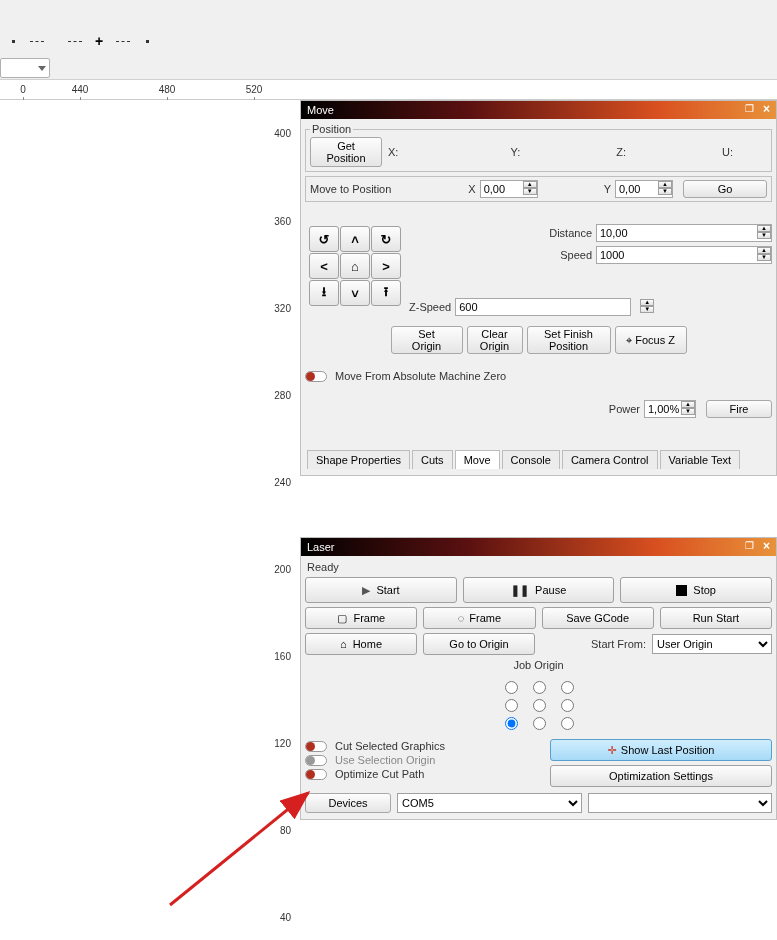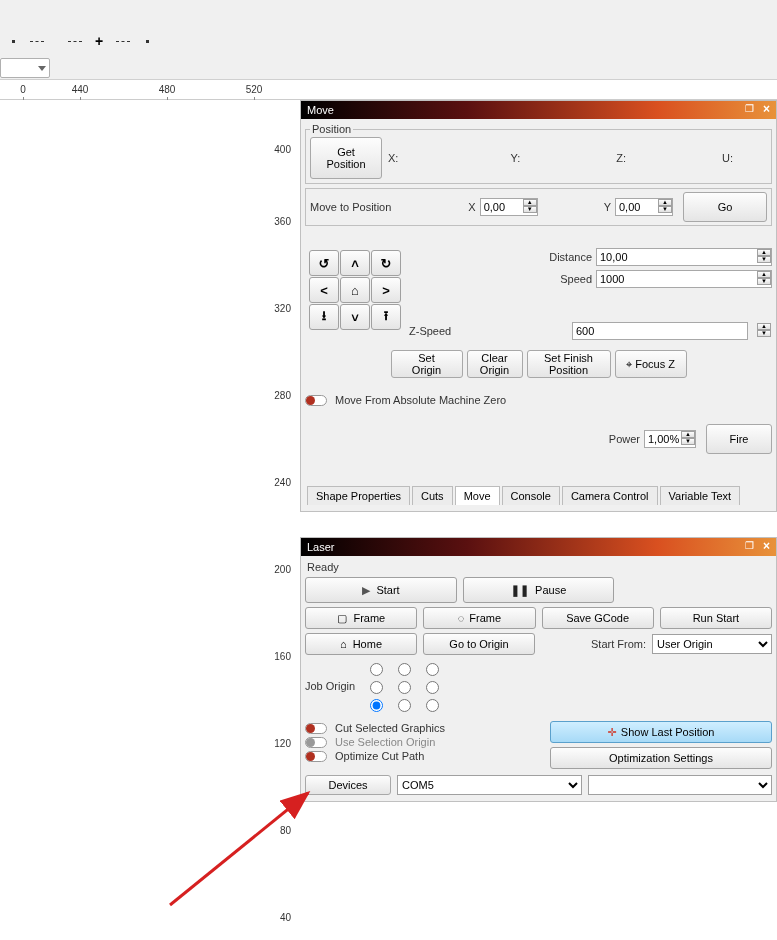--- a/index.html
+++ b/index.html
@@ -29,21 +29,21 @@
   .panel { position: absolute; left: 300px; right: 0; background: #f0f0f0; border: 1px solid #c0c0c0; }
   .panel-header { height: 18px; background: linear-gradient(90deg, #000000, #5a1010 35%, #d95020 75%, #e8923a); color: #fff; display: flex; align-items: center; padding-left: 6px; font-size: 11px; position: relative; }
   .panel-header .undock { position: absolute; right: 22px; top: 2px; font-size: 10px; color: #fff; cursor: pointer; }
   .panel-header .close { position: absolute; right: 6px; top: 1px; font-size: 12px; color: #fff; cursor: pointer; font-weight: bold; }
 
   .panel-body { padding: 4px 4px 6px 4px; background: #f0f0f0; }
 
   fieldset { border: 1px solid #c0c0c0; margin: 0 0 4px 0; padding: 2px 4px 4px 4px; }
   legend { font-size: 11px; padding: 0 2px; color:#333;}
 
-  .btn { background: linear-gradient(#fdfdfd, #e5e5e5); border: 1px solid #a8a8a8; border-radius: 3px; padding: 8px 6px; cursor: pointer; text-align: center; }
+  .btn { background: linear-gradient(#fdfdfd, #e5e5e5); border: 1px solid #a8a8a8; border-radius: 3px; padding: 2px 6px; cursor: pointer; text-align: center; }
   .btn2line { line-height: 12px; padding: 1px 6px; text-align:center;}
 
   .row { display: flex; align-items: center; gap: 4px; }
   .spacer { flex: 1; }
 
   input[type=text], .spin { border: 1px solid #a8a8a8; padding: 1px 3px; height: 18px; background: #fff; }
   .spin-wrap { position: relative; display: inline-block; }
   .spin-btns { position: absolute; right: 1px; top: 1px; width: 14px; display: flex; flex-direction: column; }
   .spin-btns div { height: 7px; background: linear-gradient(#fdfdfd,#e0e0e0); border: 1px solid #a0a0a0; font-size: 6px; line-height: 4px; text-align: center; cursor: pointer; }
 
@@ -112,21 +112,21 @@
 </div>
 
 <div class="ruler-h">
   <div class="tick tick0">0</div>
   <div class="tick tick440">440</div>
   <div class="tick tick480">480</div>
   <div class="tick tick520">520</div>
 </div>
 
 <div class="ruler-v">
-  <div class="vtick" style="top:44px;">400</div>
+  <div class="vtick" style="top:28px;">400</div>
   <div class="vtick" style="top:116px;">360</div>
   <div class="vtick" style="top:203px;">320</div>
   <div class="vtick" style="top:290px;">280</div>
   <div class="vtick" style="top:377px;">240</div>
   <div class="vtick" style="top:464px;">200</div>
   <div class="vtick" style="top:551px;">160</div>
   <div class="vtick" style="top:638px;">120</div>
   <div class="vtick" style="top:725px;">80</div>
   <div class="vtick" style="top:812px;">40</div>
 </div>
@@ -202,21 +202,21 @@
         <div class="row" style="justify-content:flex-end; margin-bottom:4px;">
           <span class="lbl">Speed</span>
           <div class="spin-wrap" style="width:176px;">
             <input class="spin" style="width: 176px;" value="1000">
             <div class="spin-btns">
                 <div>▲</div>
                 <div>▼</div>
               </div>
           </div>
         </div>
-        <div class="row" style="justify-content:space-between;margin-top:34px;">
+        <div class="row" style="justify-content:flex-start;margin-top:34px;">
           <span class="lbl">Z-Speed</span>
           <div class="spin-wrap" style="width:200px;">
             <input class="spin" style="width: 176px;" value="600">
             <div class="spin-btns">
                 <div>▲</div>
                 <div>▼</div>
               </div>
           </div>
         </div>
       </div>
@@ -282,20 +282,24 @@
 
     <div class="btn-row3">
       <div class="big-btn">
         <span style="color:#555;">▶</span>
         <span>Start</span>
       </div>
       <div class="big-btn">
         <span style="color:#222; font-weight:bold;">❚❚</span>
         <span>Pause</span>
       </div>
+      <div class="big-btn">
+        <span style="display:inline-block;width:11px;height:11px;background:#000;"></span>
+        <span>Stop</span>
+      </div>
     </div>
 
     <div class="btn-row4">
       <div class="big-btn" style="height:22px;">
         <span>▢</span>
         <span>Frame</span>
       </div>
       <div class="big-btn" style="height:22px;">
         <span style="letter-spacing:-1px;">◌</span>
         <span>Frame</span>
@@ -310,21 +314,21 @@
         <span>Home</span>
       </div>
       <div class="big-btn" style="height:22px; flex-basis:112px;">Go to Origin</div>
       <span class="spacer"></span>
       <span class="lbl">Start From:</span>
       <select style="width:120px;">
         <option>User Origin</option>
       </select>
     </div>
 
-    <div class="row" style="justify-content:flex-start; gap:6px; margin:2px 0 2px 0;">
+    <div class="row" style="justify-content:space-between; gap:6px; margin:2px 0 2px 0;flex-direction:column;">
       <span class="lbl">Job Origin</span>
       <div class="radio-grid">
         <input type="radio" name="jo" style="">
         <input type="radio" name="jo" style="">
         <input type="radio" name="jo" style="">
         <input type="radio" name="jo" style="">
         <input type="radio" name="jo" style="">
         <input type="radio" name="jo" style="">
         <input type="radio" name="jo" checked="" style="">
         <input type="radio" name="jo" style="">

